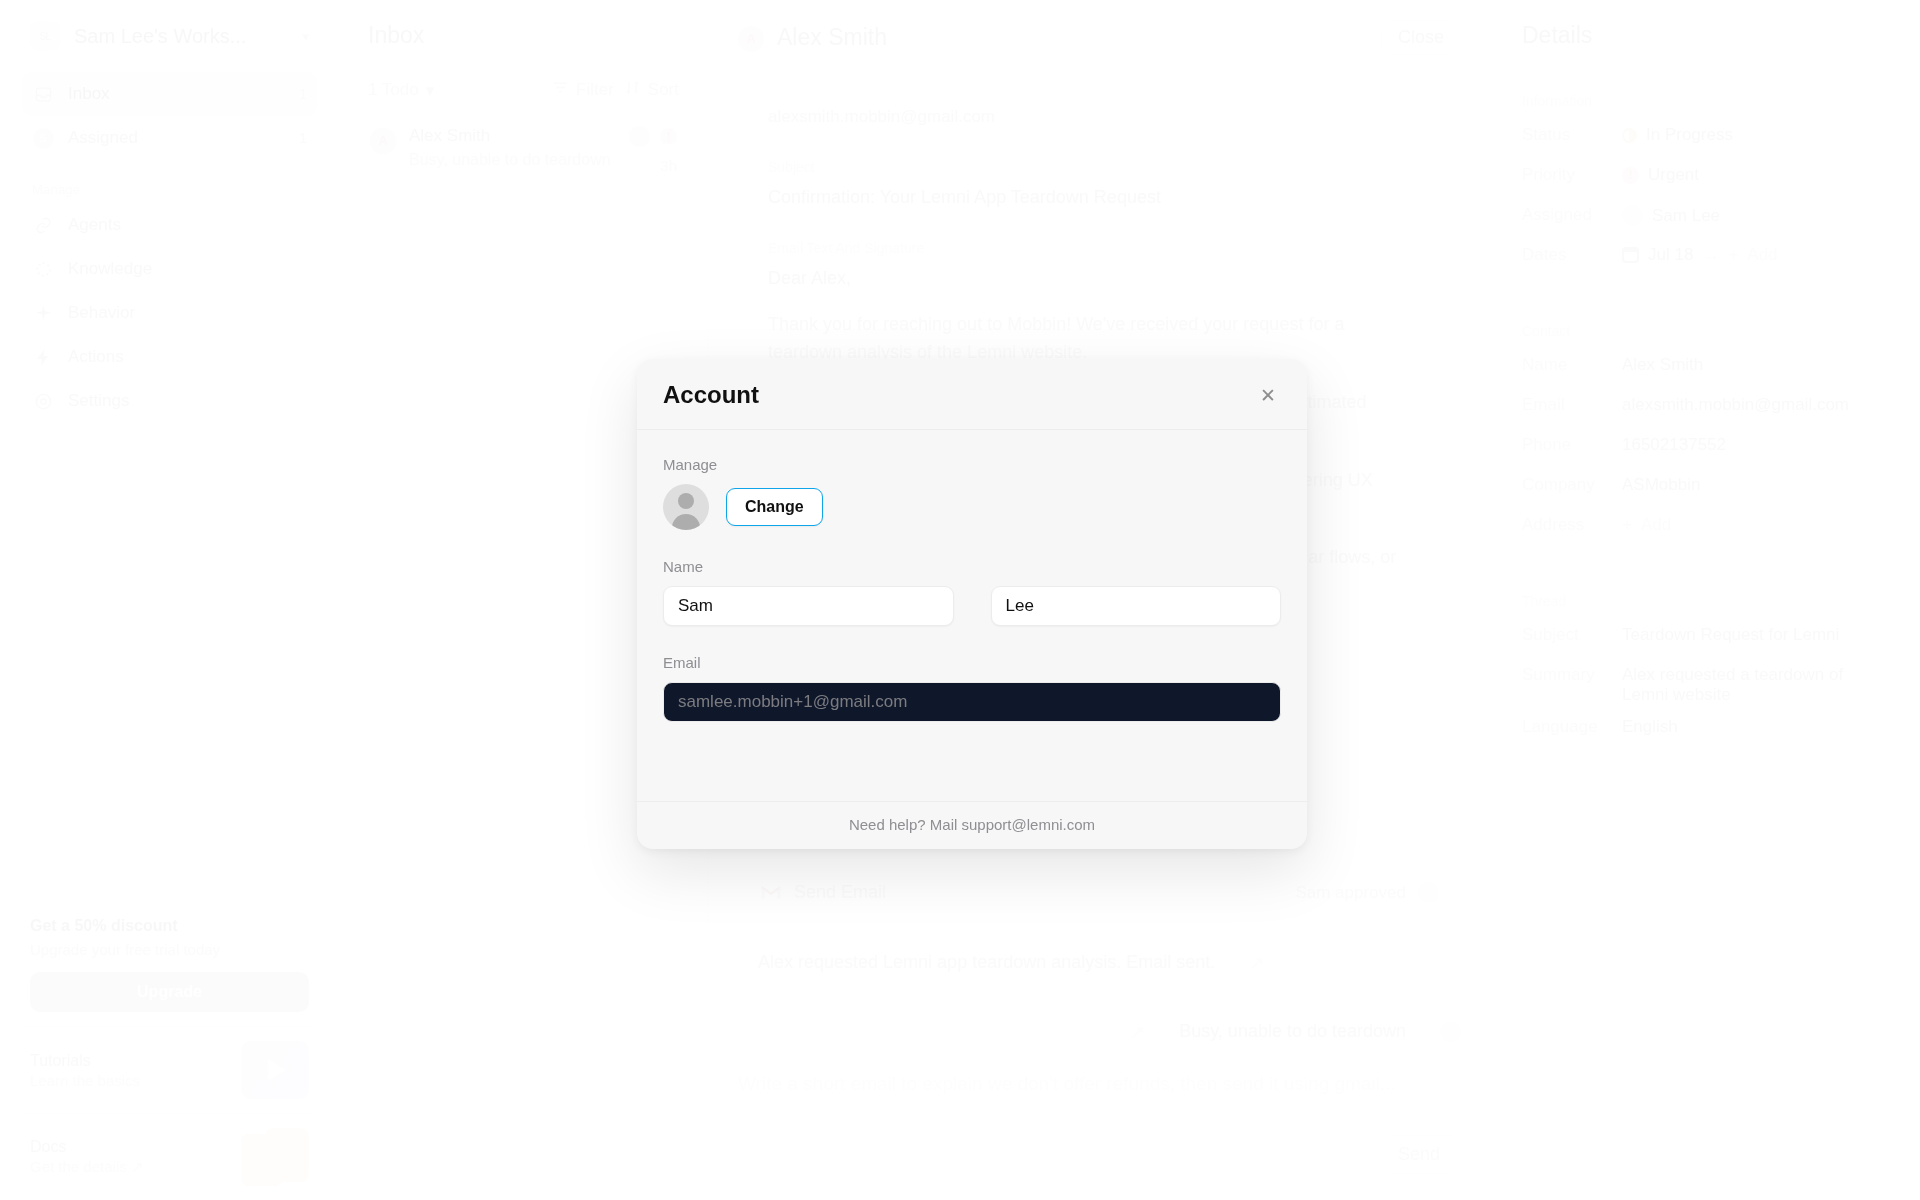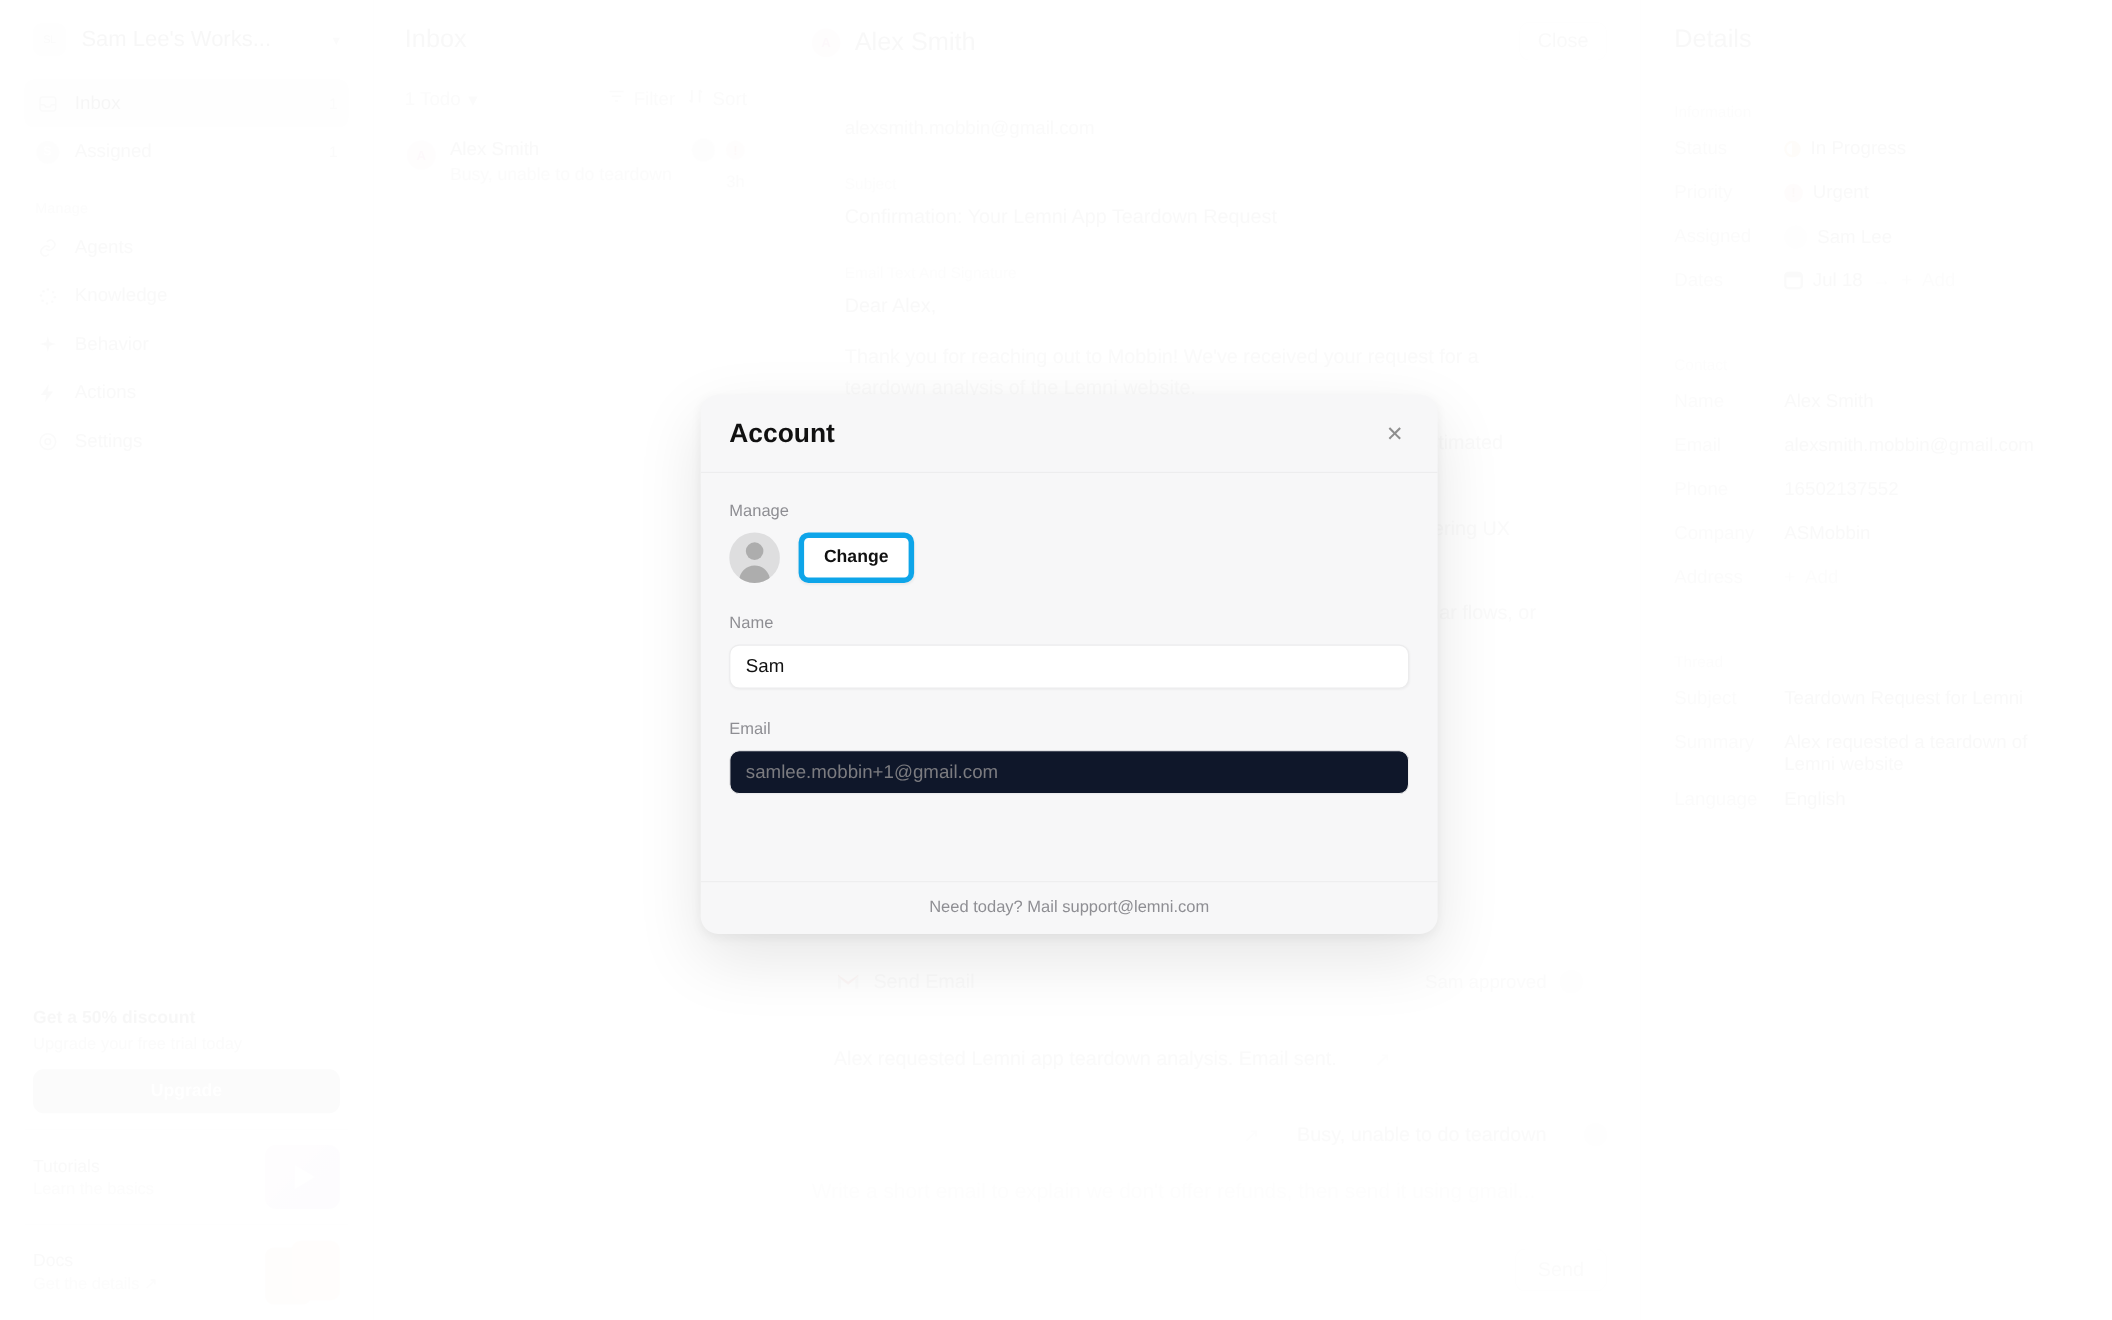--- a/index.html
+++ b/index.html
@@ -259,21 +259,21 @@
   }
   .avatar-big .head {
     position: absolute; left: 50%; top: 9px; transform: translateX(-50%);
     width: 16px; height: 16px; border-radius: 50%; background: #adadad;
   }
   .avatar-big .body {
     position: absolute; left: 50%; bottom: -6px; transform: translateX(-50%);
     width: 28px; height: 22px; border-radius: 14px 14px 0 0; background: #adadad;
   }
   .change-btn {
-    background: #fff; border: 5px solid #0ea5e9; border-radius: 9px;
+    background: #fff; border: 1px solid #0ea5e9; border-radius: 9px;
     padding: 9px 18px; font-size: 16px; font-weight: 700; color: #111;
     box-shadow: 0 1px 2px rgba(0,0,0,0.05); cursor: pointer;
   }
   .name-row { display: flex; gap: 37px; margin-bottom: 28px; }
   .txt-input {
     flex: 1; height: 40px; background: #fff;
     border: 1px solid #ececed; border-radius: 9px;
     padding: 0 14px; font-size: 17px; color: #111;
     font-family: "Liberation Sans", sans-serif;
     box-shadow: 0 1px 2px rgba(0,0,0,0.04);
@@ -597,21 +597,22 @@
         <div class="avatar-big">
           <span class="head"></span>
             <span class="body"></span>
         </div>
         <button class="change-btn">Change</button>
       </div>
 
       <div class="m-label">Name</div>
       <div class="name-row">
         <input class="txt-input" value="Sam" placeholder="First name" style="">
+        <input class="txt-input" value="Lee" placeholder="Last name" style="">
       </div>
 
       <div class="m-label">Email</div>
       <input class="email-input" value="samlee.mobbin+1@gmail.com" placeholder="Email address" style="">
     </div>
 
-    <div class="modal-foot">Need today? Mail support@lemni.com</div>
+    <div class="modal-foot">Need help? Mail support@lemni.com</div>
   </div>
 </div>
 
 </body></html>

